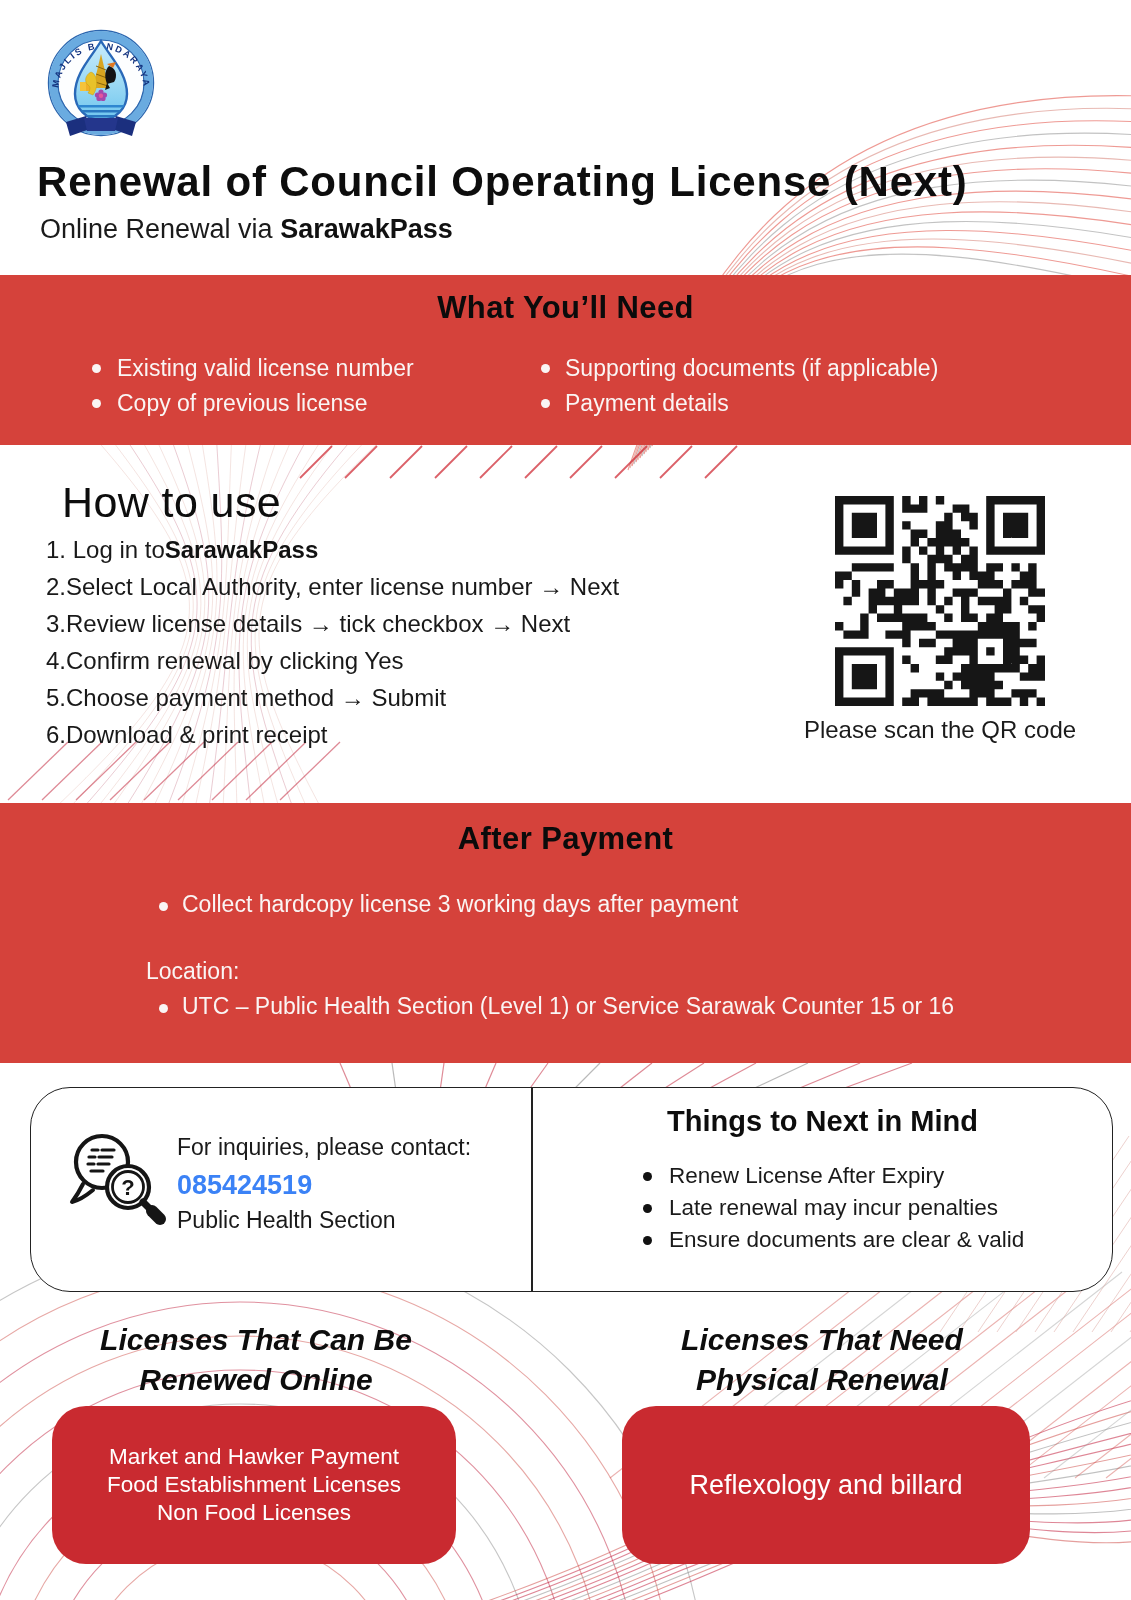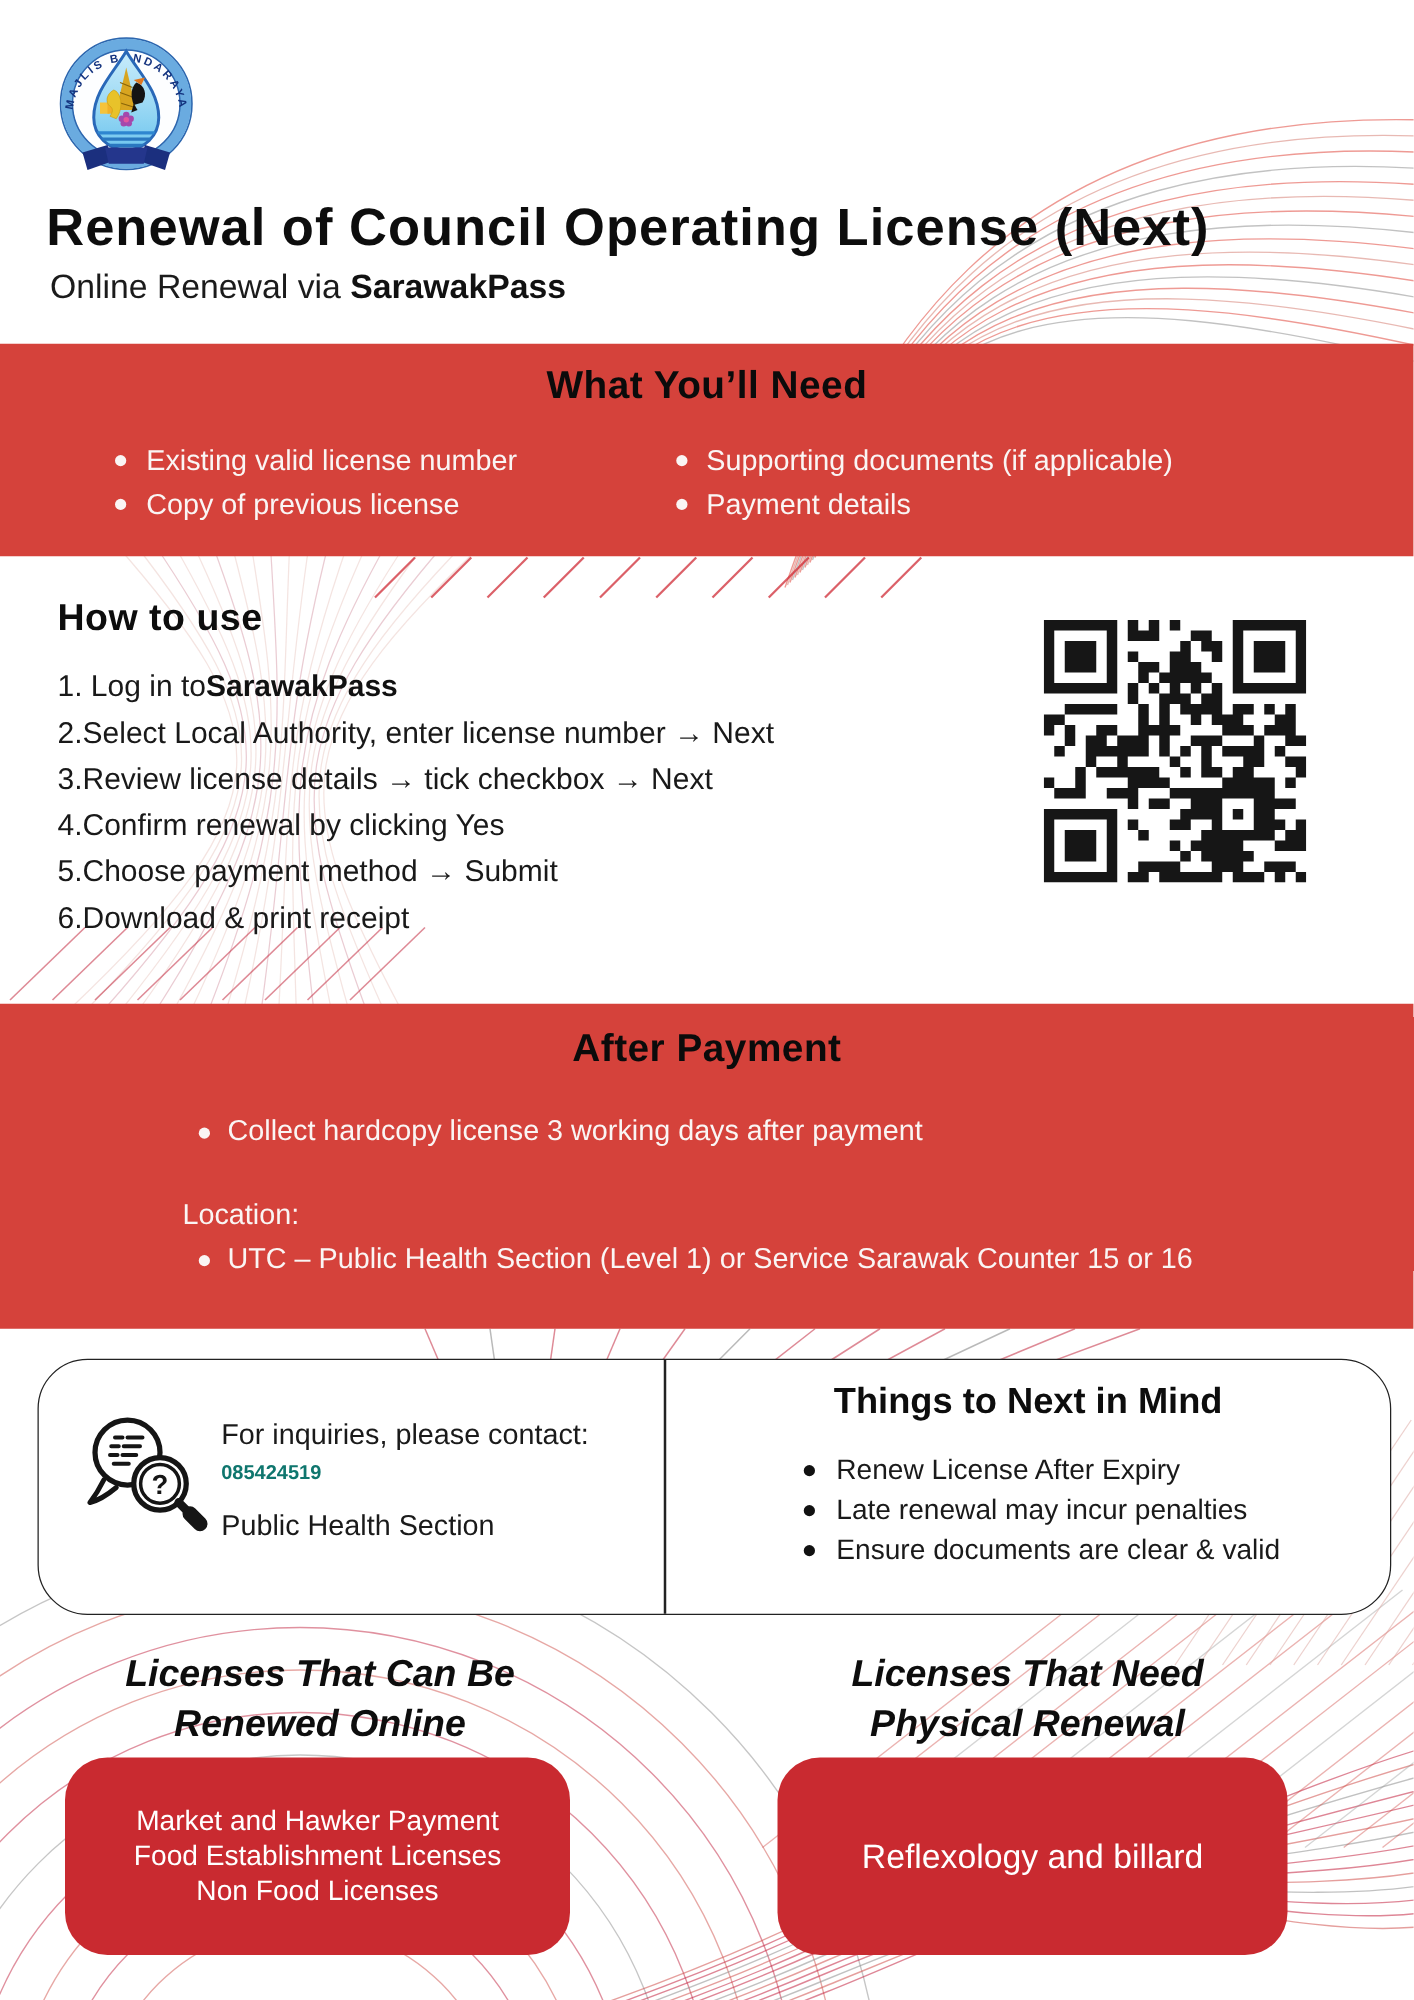--- a/index.html
+++ b/index.html
@@ -26,36 +26,36 @@
   
   .band{left:0;width:1131px;background:var(--band-red);}
   .band1{top:275px;height:170px;}
   .band2{top:803px;height:260px;}
   .band-title{width:1131px;text-align:center;font-weight:800;font-size:31px;letter-spacing:.4px;color:#0b0b0b;}
   .wtext{color:var(--bullet-white);font-size:23px;}
   .dot{width:9px;height:9px;border-radius:50%;background:var(--bullet-white);}
   .kdot{width:9px;height:9px;border-radius:50%;background:#111;}
 
   
-  .h2{font-size:30px;font-weight:700;letter-spacing:.4px;color:var(--heading-black);}
+  .h2{font-size:43px;font-weight:400;letter-spacing:.4px;color:var(--heading-black);margin-left:16px;}
   .steps{left:46px;top:531px;width:720px;}
   .step{display:flex;align-items:center;height:37px;font-size:24px;color:#191919;}
   .step .num{white-space:pre;}
   .step b{font-weight:700;color:#111;}
 
   
   .qr-wrap{left:835px;top:496px;width:210px;height:210px;}
   .qr-caption{left:760px;top:716px;width:360px;text-align:center;font-size:24px;color:#1b1b1b;}
 
   
   .info-box{left:30px;top:1087px;width:1083px;height:205px;border:1.6px solid #222;border-radius:40px;background:#fff;}
   .info-divider{position:absolute;left:500px;top:0;width:1.5px;height:100%;background:#222;}
   .contact-icon{position:absolute;left:34px;top:36px;width:104px;height:104px;}
   .c-line{position:absolute;left:146px;font-size:23px;color:#1a1a1a;}
-  .c-phone{position:absolute;left:146px;font-size:16px;font-weight:800;color:#0f766e;}
+  .c-phone{position:absolute;left:146px;font-size:27px;font-weight:800;color:#3b82f6;}
   .mind-title{position:absolute;left:510px;top:17px;width:563px;text-align:center;font-size:29px;font-weight:800;color:var(--heading-black);}
   .mind-item{position:absolute;left:638px;font-size:22.5px;color:#1a1a1a;}
   .mind-dot{position:absolute;left:612px;}
 
   
   .col-head{width:420px;text-align:center;font-size:30px;font-weight:800;color:var(--heading-black);line-height:40px;font-style:italic;}
   .panel{top:1406px;height:158px;background:var(--panel-red);border-radius:34px;color:#fff;display:flex;flex-direction:column;align-items:center;justify-content:center;text-align:center;}
   .panel-left{left:52px;width:404px;font-size:22.5px;line-height:28px;}
   .panel-right{left:622px;width:408px;font-size:27px;}
 </style>
@@ -297,20 +297,21 @@
     <div class="step">
         <span class="num">6.</span>
         <span>Download &amp; print receipt</span>
         <b></b>
       </div>
   </div>
 
   <svg class="abs qr-wrap z" id="qr" viewBox="0 0 210 210">
       <path d="M0.0 0.0h8.4v8.4h-8.4ZM8.4 0.0h8.4v8.4h-8.4ZM16.8 0.0h8.4v8.4h-8.4ZM25.2 0.0h8.4v8.4h-8.4ZM33.6 0.0h8.4v8.4h-8.4ZM42.0 0.0h8.4v8.4h-8.4ZM50.4 0.0h8.4v8.4h-8.4ZM67.2 0.0h8.4v8.4h-8.4ZM84.0 0.0h8.4v8.4h-8.4ZM100.8 0.0h8.4v8.4h-8.4ZM151.2 0.0h8.4v8.4h-8.4ZM159.6 0.0h8.4v8.4h-8.4ZM168.0 0.0h8.4v8.4h-8.4ZM176.4 0.0h8.4v8.4h-8.4ZM184.8 0.0h8.4v8.4h-8.4ZM193.2 0.0h8.4v8.4h-8.4ZM201.6 0.0h8.4v8.4h-8.4ZM0.0 8.4h8.4v8.4h-8.4ZM50.4 8.4h8.4v8.4h-8.4ZM67.2 8.4h8.4v8.4h-8.4ZM75.6 8.4h8.4v8.4h-8.4ZM84.0 8.4h8.4v8.4h-8.4ZM117.6 8.4h8.4v8.4h-8.4ZM126.0 8.4h8.4v8.4h-8.4ZM151.2 8.4h8.4v8.4h-8.4ZM201.6 8.4h8.4v8.4h-8.4ZM0.0 16.8h8.4v8.4h-8.4ZM16.8 16.8h8.4v8.4h-8.4ZM25.2 16.8h8.4v8.4h-8.4ZM33.6 16.8h8.4v8.4h-8.4ZM50.4 16.8h8.4v8.4h-8.4ZM109.2 16.8h8.4v8.4h-8.4ZM126.0 16.8h8.4v8.4h-8.4ZM134.4 16.8h8.4v8.4h-8.4ZM151.2 16.8h8.4v8.4h-8.4ZM168.0 16.8h8.4v8.4h-8.4ZM176.4 16.8h8.4v8.4h-8.4ZM184.8 16.8h8.4v8.4h-8.4ZM201.6 16.8h8.4v8.4h-8.4ZM0.0 25.2h8.4v8.4h-8.4ZM16.8 25.2h8.4v8.4h-8.4ZM25.2 25.2h8.4v8.4h-8.4ZM33.6 25.2h8.4v8.4h-8.4ZM50.4 25.2h8.4v8.4h-8.4ZM67.2 25.2h8.4v8.4h-8.4ZM100.8 25.2h8.4v8.4h-8.4ZM109.2 25.2h8.4v8.4h-8.4ZM134.4 25.2h8.4v8.4h-8.4ZM151.2 25.2h8.4v8.4h-8.4ZM168.0 25.2h8.4v8.4h-8.4ZM176.4 25.2h8.4v8.4h-8.4ZM184.8 25.2h8.4v8.4h-8.4ZM201.6 25.2h8.4v8.4h-8.4ZM0.0 33.6h8.4v8.4h-8.4ZM16.8 33.6h8.4v8.4h-8.4ZM25.2 33.6h8.4v8.4h-8.4ZM33.6 33.6h8.4v8.4h-8.4ZM50.4 33.6h8.4v8.4h-8.4ZM75.6 33.6h8.4v8.4h-8.4ZM84.0 33.6h8.4v8.4h-8.4ZM100.8 33.6h8.4v8.4h-8.4ZM109.2 33.6h8.4v8.4h-8.4ZM117.6 33.6h8.4v8.4h-8.4ZM151.2 33.6h8.4v8.4h-8.4ZM168.0 33.6h8.4v8.4h-8.4ZM176.4 33.6h8.4v8.4h-8.4ZM184.8 33.6h8.4v8.4h-8.4ZM201.6 33.6h8.4v8.4h-8.4ZM0.0 42.0h8.4v8.4h-8.4ZM50.4 42.0h8.4v8.4h-8.4ZM75.6 42.0h8.4v8.4h-8.4ZM92.4 42.0h8.4v8.4h-8.4ZM100.8 42.0h8.4v8.4h-8.4ZM109.2 42.0h8.4v8.4h-8.4ZM117.6 42.0h8.4v8.4h-8.4ZM126.0 42.0h8.4v8.4h-8.4ZM151.2 42.0h8.4v8.4h-8.4ZM201.6 42.0h8.4v8.4h-8.4ZM0.0 50.4h8.4v8.4h-8.4ZM8.4 50.4h8.4v8.4h-8.4ZM16.8 50.4h8.4v8.4h-8.4ZM25.2 50.4h8.4v8.4h-8.4ZM33.6 50.4h8.4v8.4h-8.4ZM42.0 50.4h8.4v8.4h-8.4ZM50.4 50.4h8.4v8.4h-8.4ZM67.2 50.4h8.4v8.4h-8.4ZM84.0 50.4h8.4v8.4h-8.4ZM100.8 50.4h8.4v8.4h-8.4ZM117.6 50.4h8.4v8.4h-8.4ZM134.4 50.4h8.4v8.4h-8.4ZM151.2 50.4h8.4v8.4h-8.4ZM159.6 50.4h8.4v8.4h-8.4ZM168.0 50.4h8.4v8.4h-8.4ZM176.4 50.4h8.4v8.4h-8.4ZM184.8 50.4h8.4v8.4h-8.4ZM193.2 50.4h8.4v8.4h-8.4ZM201.6 50.4h8.4v8.4h-8.4ZM67.2 58.8h8.4v8.4h-8.4ZM92.4 58.8h8.4v8.4h-8.4ZM100.8 58.8h8.4v8.4h-8.4ZM109.2 58.8h8.4v8.4h-8.4ZM126.0 58.8h8.4v8.4h-8.4ZM134.4 58.8h8.4v8.4h-8.4ZM16.8 67.2h8.4v8.4h-8.4ZM25.2 67.2h8.4v8.4h-8.4ZM33.6 67.2h8.4v8.4h-8.4ZM42.0 67.2h8.4v8.4h-8.4ZM50.4 67.2h8.4v8.4h-8.4ZM75.6 67.2h8.4v8.4h-8.4ZM92.4 67.2h8.4v8.4h-8.4ZM109.2 67.2h8.4v8.4h-8.4ZM117.6 67.2h8.4v8.4h-8.4ZM126.0 67.2h8.4v8.4h-8.4ZM134.4 67.2h8.4v8.4h-8.4ZM151.2 67.2h8.4v8.4h-8.4ZM159.6 67.2h8.4v8.4h-8.4ZM176.4 67.2h8.4v8.4h-8.4ZM193.2 67.2h8.4v8.4h-8.4ZM0.0 75.6h8.4v8.4h-8.4ZM8.4 75.6h8.4v8.4h-8.4ZM75.6 75.6h8.4v8.4h-8.4ZM92.4 75.6h8.4v8.4h-8.4ZM117.6 75.6h8.4v8.4h-8.4ZM134.4 75.6h8.4v8.4h-8.4ZM142.8 75.6h8.4v8.4h-8.4ZM151.2 75.6h8.4v8.4h-8.4ZM184.8 75.6h8.4v8.4h-8.4ZM193.2 75.6h8.4v8.4h-8.4ZM0.0 84.0h8.4v8.4h-8.4ZM16.8 84.0h8.4v8.4h-8.4ZM42.0 84.0h8.4v8.4h-8.4ZM50.4 84.0h8.4v8.4h-8.4ZM75.6 84.0h8.4v8.4h-8.4ZM84.0 84.0h8.4v8.4h-8.4ZM92.4 84.0h8.4v8.4h-8.4ZM100.8 84.0h8.4v8.4h-8.4ZM142.8 84.0h8.4v8.4h-8.4ZM151.2 84.0h8.4v8.4h-8.4ZM159.6 84.0h8.4v8.4h-8.4ZM176.4 84.0h8.4v8.4h-8.4ZM184.8 84.0h8.4v8.4h-8.4ZM193.2 84.0h8.4v8.4h-8.4ZM16.8 92.4h8.4v8.4h-8.4ZM33.6 92.4h8.4v8.4h-8.4ZM42.0 92.4h8.4v8.4h-8.4ZM58.8 92.4h8.4v8.4h-8.4ZM67.2 92.4h8.4v8.4h-8.4ZM75.6 92.4h8.4v8.4h-8.4ZM92.4 92.4h8.4v8.4h-8.4ZM117.6 92.4h8.4v8.4h-8.4ZM126.0 92.4h8.4v8.4h-8.4ZM134.4 92.4h8.4v8.4h-8.4ZM168.0 92.4h8.4v8.4h-8.4ZM193.2 92.4h8.4v8.4h-8.4ZM201.6 92.4h8.4v8.4h-8.4ZM8.4 100.8h8.4v8.4h-8.4ZM33.6 100.8h8.4v8.4h-8.4ZM42.0 100.8h8.4v8.4h-8.4ZM50.4 100.8h8.4v8.4h-8.4ZM58.8 100.8h8.4v8.4h-8.4ZM67.2 100.8h8.4v8.4h-8.4ZM75.6 100.8h8.4v8.4h-8.4ZM92.4 100.8h8.4v8.4h-8.4ZM109.2 100.8h8.4v8.4h-8.4ZM126.0 100.8h8.4v8.4h-8.4ZM142.8 100.8h8.4v8.4h-8.4ZM151.2 100.8h8.4v8.4h-8.4ZM159.6 100.8h8.4v8.4h-8.4ZM168.0 100.8h8.4v8.4h-8.4ZM184.8 100.8h8.4v8.4h-8.4ZM33.6 109.2h8.4v8.4h-8.4ZM58.8 109.2h8.4v8.4h-8.4ZM100.8 109.2h8.4v8.4h-8.4ZM126.0 109.2h8.4v8.4h-8.4ZM159.6 109.2h8.4v8.4h-8.4ZM168.0 109.2h8.4v8.4h-8.4ZM193.2 109.2h8.4v8.4h-8.4ZM201.6 109.2h8.4v8.4h-8.4ZM25.2 117.6h8.4v8.4h-8.4ZM42.0 117.6h8.4v8.4h-8.4ZM50.4 117.6h8.4v8.4h-8.4ZM58.8 117.6h8.4v8.4h-8.4ZM67.2 117.6h8.4v8.4h-8.4ZM75.6 117.6h8.4v8.4h-8.4ZM84.0 117.6h8.4v8.4h-8.4ZM109.2 117.6h8.4v8.4h-8.4ZM126.0 117.6h8.4v8.4h-8.4ZM134.4 117.6h8.4v8.4h-8.4ZM151.2 117.6h8.4v8.4h-8.4ZM159.6 117.6h8.4v8.4h-8.4ZM201.6 117.6h8.4v8.4h-8.4ZM0.0 126.0h8.4v8.4h-8.4ZM25.2 126.0h8.4v8.4h-8.4ZM67.2 126.0h8.4v8.4h-8.4ZM75.6 126.0h8.4v8.4h-8.4ZM84.0 126.0h8.4v8.4h-8.4ZM92.4 126.0h8.4v8.4h-8.4ZM142.8 126.0h8.4v8.4h-8.4ZM151.2 126.0h8.4v8.4h-8.4ZM159.6 126.0h8.4v8.4h-8.4ZM168.0 126.0h8.4v8.4h-8.4ZM176.4 126.0h8.4v8.4h-8.4ZM193.2 126.0h8.4v8.4h-8.4ZM8.4 134.4h8.4v8.4h-8.4ZM16.8 134.4h8.4v8.4h-8.4ZM25.2 134.4h8.4v8.4h-8.4ZM50.4 134.4h8.4v8.4h-8.4ZM58.8 134.4h8.4v8.4h-8.4ZM67.2 134.4h8.4v8.4h-8.4ZM100.8 134.4h8.4v8.4h-8.4ZM109.2 134.4h8.4v8.4h-8.4ZM117.6 134.4h8.4v8.4h-8.4ZM126.0 134.4h8.4v8.4h-8.4ZM134.4 134.4h8.4v8.4h-8.4ZM142.8 134.4h8.4v8.4h-8.4ZM151.2 134.4h8.4v8.4h-8.4ZM159.6 134.4h8.4v8.4h-8.4ZM168.0 134.4h8.4v8.4h-8.4ZM176.4 134.4h8.4v8.4h-8.4ZM67.2 142.8h8.4v8.4h-8.4ZM84.0 142.8h8.4v8.4h-8.4ZM92.4 142.8h8.4v8.4h-8.4ZM117.6 142.8h8.4v8.4h-8.4ZM126.0 142.8h8.4v8.4h-8.4ZM134.4 142.8h8.4v8.4h-8.4ZM168.0 142.8h8.4v8.4h-8.4ZM176.4 142.8h8.4v8.4h-8.4ZM184.8 142.8h8.4v8.4h-8.4ZM193.2 142.8h8.4v8.4h-8.4ZM0.0 151.2h8.4v8.4h-8.4ZM8.4 151.2h8.4v8.4h-8.4ZM16.8 151.2h8.4v8.4h-8.4ZM25.2 151.2h8.4v8.4h-8.4ZM33.6 151.2h8.4v8.4h-8.4ZM42.0 151.2h8.4v8.4h-8.4ZM50.4 151.2h8.4v8.4h-8.4ZM109.2 151.2h8.4v8.4h-8.4ZM117.6 151.2h8.4v8.4h-8.4ZM126.0 151.2h8.4v8.4h-8.4ZM134.4 151.2h8.4v8.4h-8.4ZM151.2 151.2h8.4v8.4h-8.4ZM168.0 151.2h8.4v8.4h-8.4ZM176.4 151.2h8.4v8.4h-8.4ZM0.0 159.6h8.4v8.4h-8.4ZM50.4 159.6h8.4v8.4h-8.4ZM67.2 159.6h8.4v8.4h-8.4ZM100.8 159.6h8.4v8.4h-8.4ZM109.2 159.6h8.4v8.4h-8.4ZM134.4 159.6h8.4v8.4h-8.4ZM168.0 159.6h8.4v8.4h-8.4ZM176.4 159.6h8.4v8.4h-8.4ZM184.8 159.6h8.4v8.4h-8.4ZM201.6 159.6h8.4v8.4h-8.4ZM0.0 168.0h8.4v8.4h-8.4ZM16.8 168.0h8.4v8.4h-8.4ZM25.2 168.0h8.4v8.4h-8.4ZM33.6 168.0h8.4v8.4h-8.4ZM50.4 168.0h8.4v8.4h-8.4ZM75.6 168.0h8.4v8.4h-8.4ZM126.0 168.0h8.4v8.4h-8.4ZM134.4 168.0h8.4v8.4h-8.4ZM142.8 168.0h8.4v8.4h-8.4ZM151.2 168.0h8.4v8.4h-8.4ZM159.6 168.0h8.4v8.4h-8.4ZM168.0 168.0h8.4v8.4h-8.4ZM176.4 168.0h8.4v8.4h-8.4ZM193.2 168.0h8.4v8.4h-8.4ZM201.6 168.0h8.4v8.4h-8.4ZM0.0 176.4h8.4v8.4h-8.4ZM16.8 176.4h8.4v8.4h-8.4ZM25.2 176.4h8.4v8.4h-8.4ZM33.6 176.4h8.4v8.4h-8.4ZM50.4 176.4h8.4v8.4h-8.4ZM100.8 176.4h8.4v8.4h-8.4ZM117.6 176.4h8.4v8.4h-8.4ZM126.0 176.4h8.4v8.4h-8.4ZM134.4 176.4h8.4v8.4h-8.4ZM142.8 176.4h8.4v8.4h-8.4ZM151.2 176.4h8.4v8.4h-8.4ZM184.8 176.4h8.4v8.4h-8.4ZM193.2 176.4h8.4v8.4h-8.4ZM201.6 176.4h8.4v8.4h-8.4ZM0.0 184.8h8.4v8.4h-8.4ZM16.8 184.8h8.4v8.4h-8.4ZM25.2 184.8h8.4v8.4h-8.4ZM33.6 184.8h8.4v8.4h-8.4ZM50.4 184.8h8.4v8.4h-8.4ZM109.2 184.8h8.4v8.4h-8.4ZM126.0 184.8h8.4v8.4h-8.4ZM134.4 184.8h8.4v8.4h-8.4ZM142.8 184.8h8.4v8.4h-8.4ZM151.2 184.8h8.4v8.4h-8.4ZM159.6 184.8h8.4v8.4h-8.4ZM0.0 193.2h8.4v8.4h-8.4ZM50.4 193.2h8.4v8.4h-8.4ZM75.6 193.2h8.4v8.4h-8.4ZM84.0 193.2h8.4v8.4h-8.4ZM92.4 193.2h8.4v8.4h-8.4ZM100.8 193.2h8.4v8.4h-8.4ZM134.4 193.2h8.4v8.4h-8.4ZM142.8 193.2h8.4v8.4h-8.4ZM151.2 193.2h8.4v8.4h-8.4ZM176.4 193.2h8.4v8.4h-8.4ZM184.8 193.2h8.4v8.4h-8.4ZM193.2 193.2h8.4v8.4h-8.4ZM0.0 201.6h8.4v8.4h-8.4ZM8.4 201.6h8.4v8.4h-8.4ZM16.8 201.6h8.4v8.4h-8.4ZM25.2 201.6h8.4v8.4h-8.4ZM33.6 201.6h8.4v8.4h-8.4ZM42.0 201.6h8.4v8.4h-8.4ZM50.4 201.6h8.4v8.4h-8.4ZM67.2 201.6h8.4v8.4h-8.4ZM75.6 201.6h8.4v8.4h-8.4ZM92.4 201.6h8.4v8.4h-8.4ZM100.8 201.6h8.4v8.4h-8.4ZM109.2 201.6h8.4v8.4h-8.4ZM117.6 201.6h8.4v8.4h-8.4ZM126.0 201.6h8.4v8.4h-8.4ZM134.4 201.6h8.4v8.4h-8.4ZM151.2 201.6h8.4v8.4h-8.4ZM159.6 201.6h8.4v8.4h-8.4ZM168.0 201.6h8.4v8.4h-8.4ZM184.8 201.6h8.4v8.4h-8.4ZM201.6 201.6h8.4v8.4h-8.4Z" fill="#161616"></path>
     </svg>
+  <div class="abs qr-caption z">Please scan the QR code</div>
 
   <div class="abs band band2 z">
     <div class="abs band-title" style="top:18px;">After Payment</div>
     <span class="abs dot" style="left:159px;top:99px;"></span>
     <div class="abs wtext" style="left:182px;top:88px;">Collect hardcopy license 3 working days after payment</div>
     <div class="abs wtext" style="left:146px;top:155px;">Location:</div>
     <span class="abs dot" style="left:159px;top:201px;"></span>
     <div class="abs wtext" style="left:182px;top:190px;width:920px;">UTC – Public Health Section (Level 1) or Service Sarawak Counter 15 or 16</div>
   </div>
 

